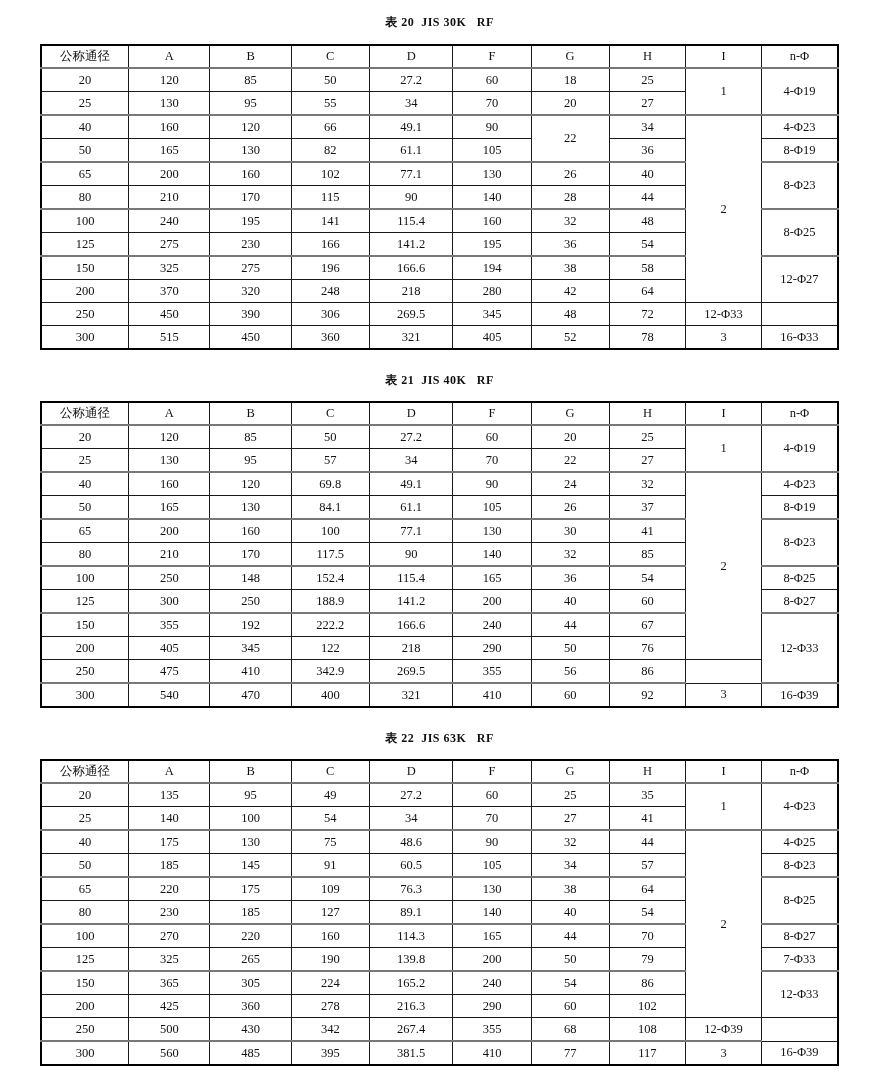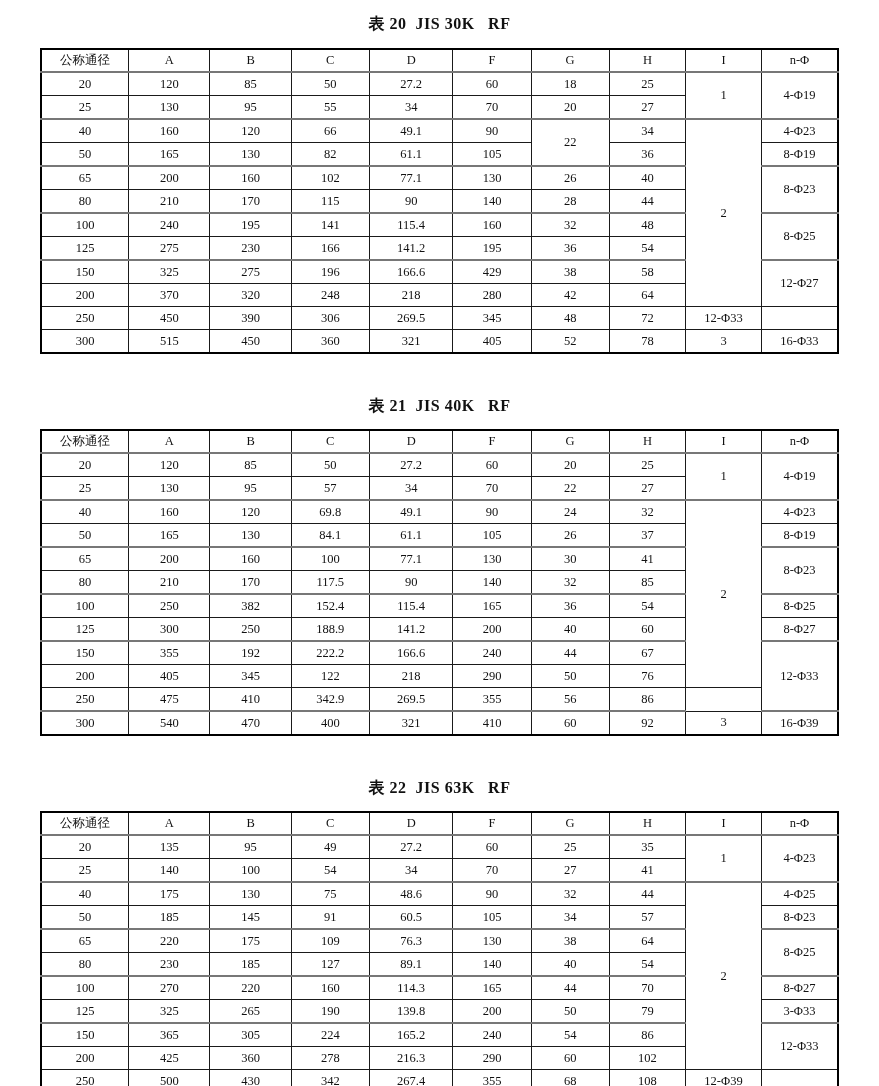--- a/index.html
+++ b/index.html
@@ -13,31 +13,30 @@
     overflow: hidden;
     font-family: "Liberation Serif", "DejaVu Serif", serif;
     color: #111;
   }
   .page {
     padding: 0 40px;
     box-sizing: border-box;
     width: 879px;
   }
   .tbl-title {
-    font-size: 16px;
+    font-size: 12px;
     font-weight: bold;
     text-align: center;
     margin: 0;
     padding: 14px 0 13px 0;
     letter-spacing: 0.5px;
     white-space: pre;
   }
   .section-2 .tbl-title, .section-3 .tbl-title {
     padding: 22px 0 12px 0;
-    margin-top: 20px;
   }
   table.dim-table {
     width: 100%;
     border-collapse: collapse;
     table-layout: fixed;
     border: 2px solid #000;
   }
   table.dim-table th,
   table.dim-table td {
     border: 1px solid #1a1a1a;
@@ -181,21 +180,21 @@
             <td class="g">195</td>
             <td class="g">36</td>
             <td class="g">54</td>
           </tr>
           <tr>
             <td>150</td>
             <td>325</td>
             <td>275</td>
             <td>196</td>
             <td>166.6</td>
-            <td>429</td>
+            <td>194</td>
             <td>38</td>
             <td>58</td>
             <td rowspan="2">12-Φ27</td>
           </tr>
           <tr>
             <td>200</td>
             <td>370</td>
             <td>320</td>
             <td>248</td>
             <td>218</td>
@@ -322,21 +321,21 @@
             <td class="g">170</td>
             <td class="g">117.5</td>
             <td class="g">90</td>
             <td class="g">140</td>
             <td class="g">32</td>
             <td class="g">85</td>
           </tr>
           <tr>
             <td>100</td>
             <td>250</td>
-            <td>382</td>
+            <td>148</td>
             <td>152.4</td>
             <td>115.4</td>
             <td>165</td>
             <td>36</td>
             <td>54</td>
             <td>8-Φ25</td>
           </tr>
           <tr>
             <td class="g">125</td>
             <td class="g">300</td>
@@ -504,21 +503,21 @@
           </tr>
           <tr>
             <td class="g">125</td>
             <td class="g">325</td>
             <td class="g">265</td>
             <td class="g">190</td>
             <td class="g">139.8</td>
             <td class="g">200</td>
             <td class="g">50</td>
             <td class="g">79</td>
-            <td class="g">3-Φ33</td>
+            <td class="g">7-Φ33</td>
           </tr>
           <tr>
             <td>150</td>
             <td>365</td>
             <td>305</td>
             <td>224</td>
             <td>165.2</td>
             <td>240</td>
             <td>54</td>
             <td>86</td>

